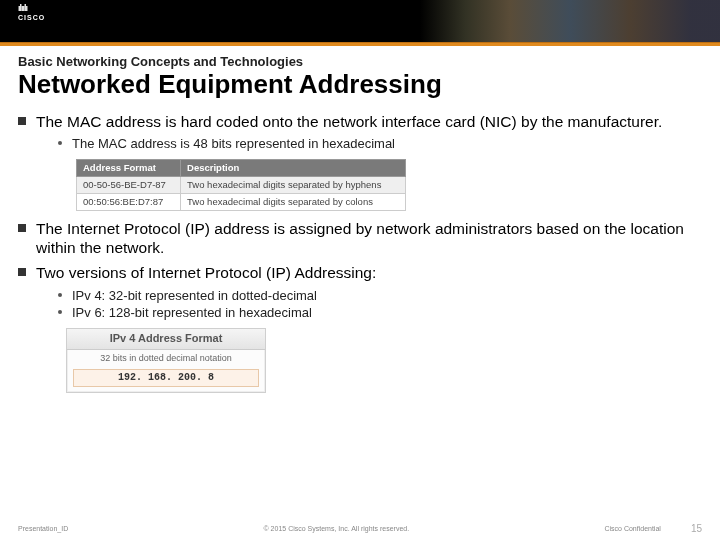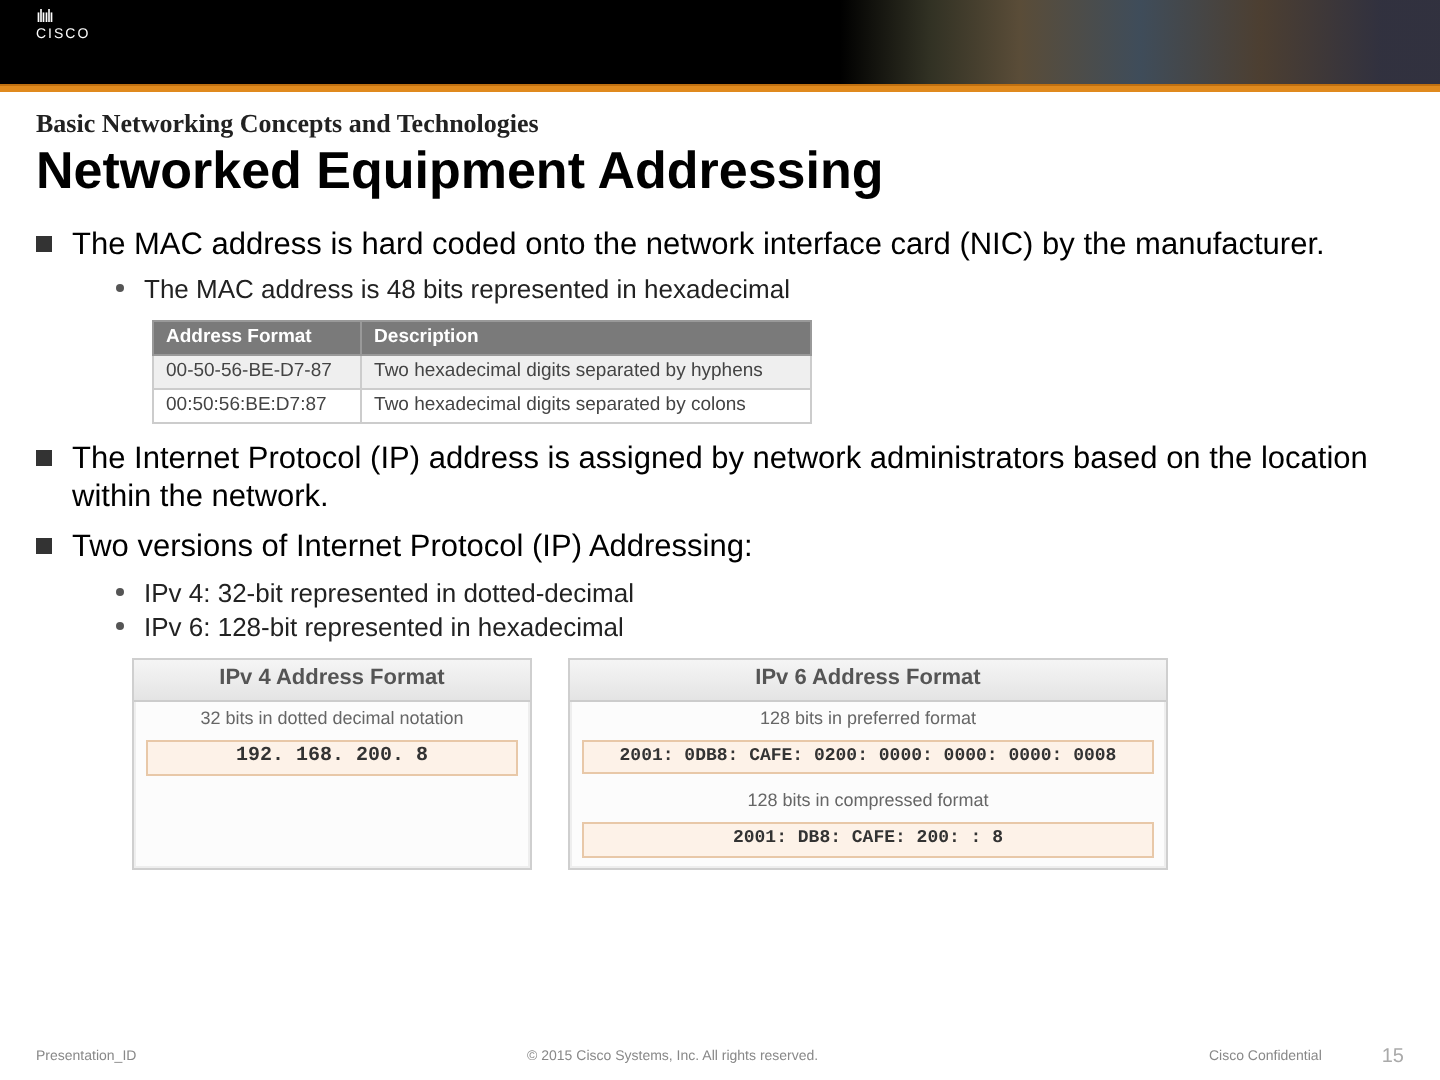--- a/index.html
+++ b/index.html
@@ -7,31 +7,31 @@
     width: 720px; height: 540px;
     font-family: Arial, Helvetica, sans-serif;
     background: #fff; color: #000; position: relative; overflow: hidden;
   }
   .topbar {
     height: 42px; width: 100%; background: #000; position: relative;
     display: flex; align-items: flex-start;
   }
   .logo {
     color: #fff; font-size: 7px; letter-spacing: 1px;
-    padding: 4px 0 0 18px; line-height: 1;
+    padding: 4px 0 0 18px; line-height: 1; font-weight: bold;
   }
   .logo .bars { font-size: 9px; letter-spacing: -1px; display:block; margin-bottom:1px;}
   .photo-strip {
     position: absolute; right: 0; top: 0; height: 42px; width: 300px;
     background: linear-gradient(90deg,#000 0%, #3a3a2a 15%, #6a5a42 30%, #4a5a6a 50%, #5a4a3a 70%, #3a3a4a 90%);
     opacity:0.85;
   }
   .accent { height:4px; width:100%; background:#e08a1e; border-top:1px solid #c07010;}
   .content { padding: 8px 18px 0 18px; }
-  .pretitle { font-size: 13px; font-weight: bold; color:#222;font-family:Liberation Serif, serif; }
+  .pretitle { font-size: 13px; font-weight: bold; color:#222; }
   h1 { font-size: 26px; font-weight: bold; margin-top: 0px; letter-spacing:0px;}
   ul.sq { list-style:none; margin: 12px 0 17px 0;}
   ul.sq > li { position:relative; padding-left:18px; font-size:15.5px; line-height:1.25; margin-bottom:6px;}
   ul.sq > li::before {
     content:""; position:absolute; left:0; top:5px; width:8px; height:8px; background:#333;
   }
   ul.dot { list-style:none; margin:4px 0 6px 22px;}
   ul.dot > li { position:relative; padding-left:14px; font-size:13px; line-height:1.35; color:#222;}
   ul.dot > li::before {
     content:""; position:absolute; left:0; top:6px; width:4px; height:4px; background:#555; border-radius:50%;
@@ -124,27 +124,20 @@
         <li>IPv 4: 32-bit represented in dotted-decimal</li>
         <li>IPv 6: 128-bit represented in hexadecimal</li>
       </ul>
 
       <div class="addr-wrap">
         <div class="addr-card v4card">
           <div class="hdr">IPv 4 Address Format</div>
           <div class="sub">32 bits in dotted decimal notation</div>
           <div class="ex">192. 168. 200. 8</div>
         </div>
-        <div class="addr-card v6card">
-          <div class="hdr">IPv 6 Address Format</div>
-          <div class="sub">128 bits in preferred format</div>
-          <div class="ex">2001: 0DB8: CAFE: 0200: 0000: 0000: 0000: 0008</div>
-          <div class="sub">128 bits in compressed format</div>
-          <div class="ex">2001: DB8: CAFE: 200: : 8</div>
-        </div>
       </div>
     </li>
   </ul>
 </div>
 
 <div class="footer">
   <span>Presentation_ID</span>
   <span class="mid">© 2015 Cisco Systems, Inc. All rights reserved.</span>
   <span style="margin-right:30px;">Cisco Confidential</span>
   <span class="pg">15</span>

